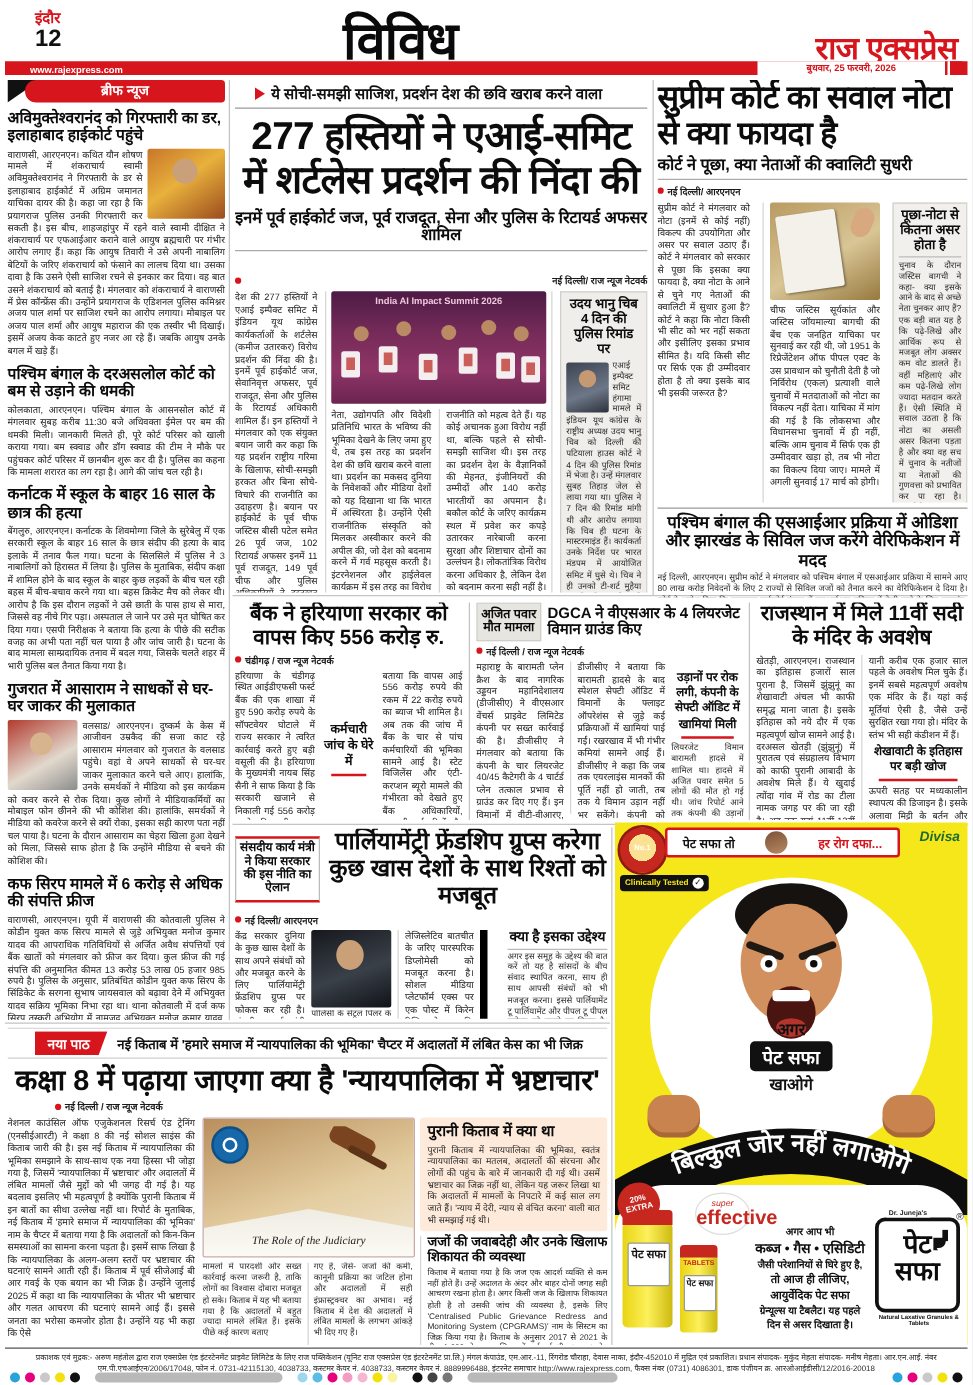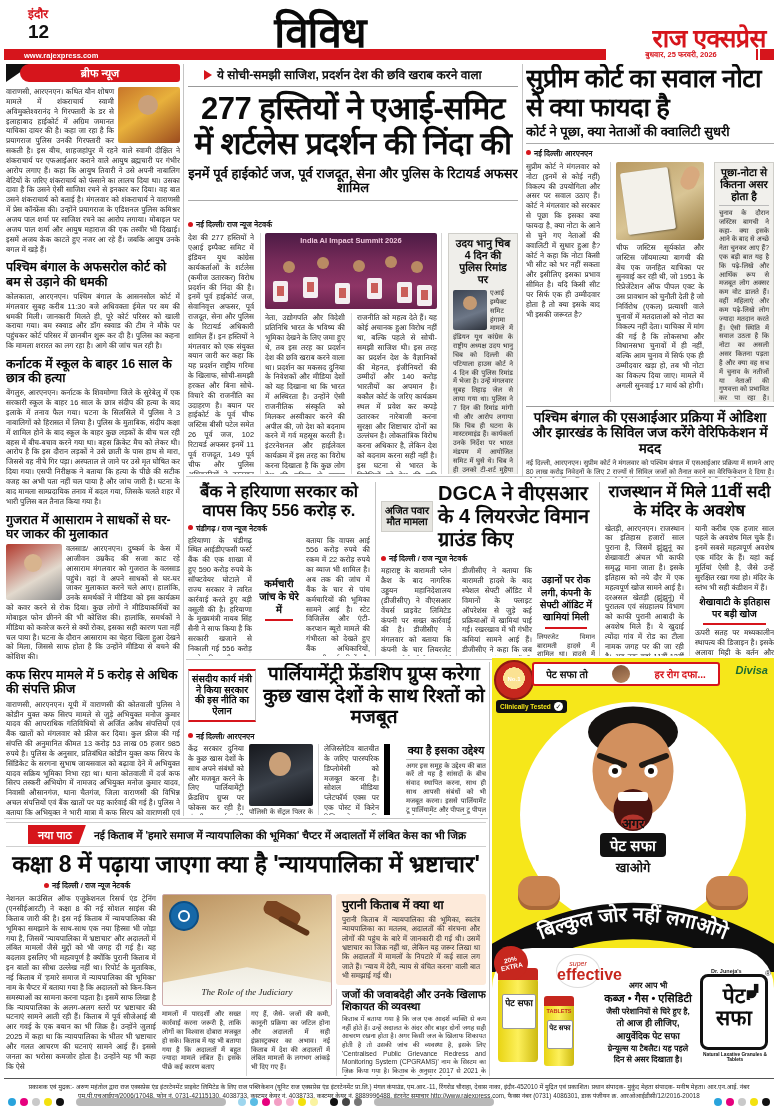--- a/index.html
+++ b/index.html
@@ -55,65 +55,66 @@
   <div class="abs rule" style="left:4px;top:818px;width:484px;height:1px;"></div>
   <div class="abs rule" style="left:4px;top:1078px;width:770px;height:1px;background:#555;"></div>
 
   <div class="abs" style="left:6px;top:64px;width:174px;height:752px;overflow:hidden;">
     <div style="position:relative;height:18px;margin-bottom:5px;">
       <span style="position:absolute;left:0;top:0;width:0;height:0;border-top:18px solid #111;border-right:26px solid transparent;"></span>
       <span style="position:absolute;left:14px;top:0;right:0;background:#d6151c;border-radius:9px 3px 3px 9px;color:#fff;font-weight:bold;font-size:11px;text-align:center;line-height:18px;">ब्रीफ न्यूज</span>
     </div>
 
     <div>
+      <div class="hl" style="font-size:12.5px;margin:2px 0 3px;">अविमुक्तेश्वरानंद को गिरफ्तारी का डर, इलाहाबाद हाईकोर्ट पहुंचे</div>
       <div class="ph" style="float:right;width:62px;height:56px;margin:0 0 2px 4px;background:linear-gradient(145deg,#c8762a,#e8b13c 45%,#9c4b1e);border-radius:2px;">
         <span style="position:absolute;left:20px;top:8px;width:20px;height:20px;border-radius:50%;background:#caa07a;"></span>
       </div>
       <div class="body-txt">वाराणसी, आरएनएन। कथित यौन शोषण मामले में शंकराचार्य स्वामी अविमुक्तेश्वरानंद ने गिरफ्तारी के डर से इलाहाबाद हाईकोर्ट में अग्रिम जमानत याचिका दायर की है। कहा जा रहा है कि प्रयागराज पुलिस उनकी गिरफ्तारी कर सकती है। इस बीच, शाहजहांपुर में रहने वाले स्वामी दीक्षित ने शंकराचार्य पर एफआईआर कराने वाले आयुष ब्रह्मचारी पर गंभीर आरोप लगाए हैं। कहा कि आयुष तिवारी ने उसे अपनी नाबालिग बेटियों के जरिए शंकराचार्य को फंसाने का लालच दिया था। उसका दावा है कि उसने ऐसी साजिश रचने से इनकार कर दिया। वह बात उसने शंकराचार्य को बताई है। मंगलवार को शंकराचार्य ने वाराणसी में प्रेस कॉन्फ्रेंस की। उन्होंने प्रयागराज के एडिशनल पुलिस कमिश्नर अजय पाल शर्मा पर साजिश रचने का आरोप लगाया। मोबाइल पर अजय पाल शर्मा और आयुष महाराज की एक तस्वीर भी दिखाई। इसमें अजय केक काटते हुए नजर आ रहे हैं। जबकि आयुष उनके बगल में खड़े हैं।</div>
     </div>
 
     <div>
-      <div class="hl" style="font-size:12.5px;margin:6px 0 3px;">पश्चिम बंगाल के अफसरोल कोर्ट को बम से उड़ाने की धमकी</div>
+      <div class="hl" style="font-size:12.5px;margin:6px 0 3px;">पश्चिम बंगाल के दरअसलोल कोर्ट को बम से उड़ाने की धमकी</div>
       <div class="body-txt">कोलकाता, आरएनएन। पश्चिम बंगाल के आसनसोल कोर्ट में मंगलवार सुबह करीब 11:30 बजे अधिवक्ता ईमेल पर बम की धमकी मिली। जानकारी मिलते ही, पूरे कोर्ट परिसर को खाली कराया गया। बम स्क्वाड और डॉग स्क्वाड की टीम ने मौके पर पहुंचकर कोर्ट परिसर में छानबीन शुरू कर दी है। पुलिस का कहना कि मामला शरारत का लग रहा है। आगे की जांच चल रही है।</div>
     </div>
 
     <div>
       <div class="hl" style="font-size:12.5px;margin:6px 0 3px;">कर्नाटक में स्कूल के बाहर 16 साल के छात्र की हत्या</div>
       <div class="body-txt">बेंगलुरु, आरएनएन। कर्नाटक के शिवमोग्गा जिले के सुरेबेलु में एक सरकारी स्कूल के बाहर 16 साल के छात्र संदीप की हत्या के बाद इलाके में तनाव फैल गया। घटना के सिलसिले में पुलिस ने 3 नाबालिगों को हिरासत में लिया है। पुलिस के मुताबिक, संदीप कक्षा में शामिल होने के बाद स्कूल के बाहर कुछ लड़कों के बीच चल रही बहस में बीच-बचाव करने गया था। बहस क्रिकेट मैच को लेकर थी। आरोप है कि इस दौरान लड़कों ने उसे छाती के पास हाथ से मारा, जिससे वह नीचे गिर पड़ा। अस्पताल ले जाने पर उसे मृत घोषित कर दिया गया। एसपी निरीक्षक ने बताया कि हत्या के पीछे की सटीक वजह का अभी पता नहीं चल पाया है और जांच जारी है। घटना के बाद मामला साम्प्रदायिक तनाव में बदल गया, जिसके चलते शहर में भारी पुलिस बल तैनात किया गया है।</div>
     </div>
 
     <div>
       <div class="hl" style="font-size:12.5px;margin:6px 0 3px;">गुजरात में आसाराम ने साधकों से घर-घर जाकर की मुलाकात</div>
       <div class="ph" style="float:left;width:56px;height:56px;margin:0 4px 2px 0;background:linear-gradient(150deg,#b23a2e,#e2d9cd 60%,#8c8c8c);border-radius:2px;">
         <span style="position:absolute;left:18px;top:10px;width:18px;height:18px;border-radius:50%;background:#d8b48e;"></span>
       </div>
       <div class="body-txt">वलसाड/ आरएनएन। दुष्कर्म के केस में आजीवन उम्रकैद की सजा काट रहे आसाराम मंगलवार को गुजरात के वलसाड पहुंचे। वहां वे अपने साधकों से घर-घर जाकर मुलाकात करने चले आए। हालांकि, उनके समर्थकों ने मीडिया को इस कार्यक्रम को कवर करने से रोक दिया। कुछ लोगों ने मीडियाकर्मियों का मोबाइल फोन छीनने की भी कोशिश की। हालांकि, समर्थकों ने मीडिया को कवरेज करने से क्यों रोका, इसका सही कारण पता नहीं चल पाया है। घटना के दौरान आसाराम का चेहरा खिला हुआ देखने को मिला, जिससे साफ होता है कि उन्होंने मीडिया से बचने की कोशिश की।</div>
     </div>
 
     <div>
-      <div class="hl" style="font-size:12.5px;margin:6px 0 3px;">कफ सिरप मामले में 5 करोड़ से अधिक की संपत्ति फ्रीज</div>
+      <div class="hl" style="font-size:12.5px;margin:6px 0 3px;">कफ सिरप मामले में 6 करोड़ से अधिक की संपत्ति फ्रीज</div>
       <div class="body-txt">वाराणसी, आरएनएन। यूपी में वाराणसी की कोतवाली पुलिस ने कोडीन युक्त कफ सिरप मामले से जुड़े अभियुक्त मनोज कुमार यादव की आपराधिक गतिविधियों से अर्जित अवैध संपत्तियों एवं बैंक खातों को मंगलवार को फ्रीज कर दिया। कुल फ्रीज की गई संपत्ति की अनुमानित कीमत 13 करोड़ 53 लाख 05 हजार 985 रुपये है। पुलिस के अनुसार, प्रतिबंधित कोडीन युक्त कफ सिरप के सिंडिकेट के सरगना सुभाष जायसवाल को बढ़ावा देने में अभियुक्त यादव सक्रिय भूमिका निभा रहा था। थाना कोतवाली में दर्ज कफ सिरप तस्करी अभियोग में नामजद अभियुक्त मनोज कुमार यादव, निवासी औसानगंज, थाना चैतगंज, जिला वाराणसी की विभिन्न अचल संपत्तियों एवं बैंक खातों पर यह कार्रवाई की गई है। पुलिस ने बताया कि अभियुक्त ने भारी मात्रा में कफ सिरप को वाराणसी एवं आसपास के क्षेत्रों में फर्जी एवं कूटरचित ई-वे बिल तैयार करके नशीले पदार्थ के रूप में विभिन्न फर्मों के माध्यम से आपराधिक साजिश के तहत बेचा। इससे प्राप्त अवैध लाभ से उसने अचल संपत्तियां खरीदी।</div>
     </div>
   </div>
 
   <div class="abs" style="left:188px;top:66px;width:330px;height:408px;overflow:hidden;">
     <div class="kicker" style="font-size:12px;border-bottom:1px solid #999;padding-bottom:3px;padding-left:16px;">
       <span class="arrow"></span>
       <span>ये सोची-समझी साजिश, प्रदर्शन देश की छवि खराब करने वाला</span>
     </div>
     <div class="hl" style="font-size:31px;text-align:center;margin-top:4px;letter-spacing:-0.5px;">277 हस्तियों ने एआई-समिट में शर्टलेस प्रदर्शन की निंदा की</div>
     <div class="hl" style="font-size:13px;text-align:center;margin:5px 0 4px;border-bottom:1px solid #aaa;padding-bottom:4px;">इनमें पूर्व हाईकोर्ट जज, पूर्व राजदूत, सेना और पुलिस के रिटायर्ड अफसर शामिल</div>
-    <div class="byline" style="margin:18px 0 4px;">
+    <div class="byline" style="margin:18px 0 4px;justify-content:space-between;">
       <span class="red-dot"></span>
       <span>नई दिल्ली/ राज न्यूज नेटवर्क</span>
     </div>
     <div class="cols" style="gap:6px;height:318px;">
       <div class="body-txt" style="width:66px;flex:0 0 auto;overflow:hidden;">देश की 277 हस्तियों ने एआई इम्पैक्ट समिट में इंडियन यूथ कांग्रेस कार्यकर्ताओं के शर्टलेस (कमीज उतारकर) विरोध प्रदर्शन की निंदा की है। इनमें पूर्व हाईकोर्ट जज, सेवानिवृत्त अफसर, पूर्व राजदूत, सेना और पुलिस के रिटायर्ड अधिकारी शामिल हैं। इन हस्तियों ने मंगलवार को एक संयुक्त बयान जारी कर कहा कि यह प्रदर्शन राष्ट्रीय गरिमा के खिलाफ, सोची-समझी हरकत और बिना सोचे-विचारे की राजनीति का उदाहरण है। बयान पर हाईकोर्ट के पूर्व चीफ जस्टिस बीसी पटेल समेत 26 पूर्व जज, 102 रिटायर्ड अफसर इनमें 11 पूर्व राजदूत, 149 पूर्व चीफ और पुलिस अधिकारियों ने दस्तखत किए हैं। दरअसल, 20 फरवरी को इंडियन यूथ कांग्रेस के 11 सदस्यों ने भारत मंडपम में घुसकर एआई समिट के दौरान शर्टलेस होकर पीएम मोदी की फोटो वाली टी-शर्ट लहराई थी। इस दौरान पीएम मोदी इन कॉम्प्लिमेंट्स के मंच पर थे। तब दुनिया के बड़े टेक्नोलॉजी</div>
       <div style="width:172px;flex:0 0 auto;border-left:1px solid #d5d5d5;border-right:1px solid #d5d5d5;padding:0 4px;">
-        <div class="ph" style="width:100%;height:76px;background:linear-gradient(180deg,#4c1b45,#742a58 35%,#8e3566 70%,#6b2450);border-radius:2px;">
+        <div class="ph" style="width:100%;height:90px;background:linear-gradient(180deg,#4c1b45,#742a58 35%,#8e3566 70%,#6b2450);border-radius:2px;">
           <span style="position:absolute;left:0;top:3px;width:100%;text-align:center;color:#f0c6dd;font-size:7.5px;font-weight:bold;">India AI Impact Summit 2026</span>
           <span class="head-circle" style="left:18px;top:28px;"></span>
           <span class="head-circle" style="left:52px;top:24px;"></span>
           <span class="head-circle" style="left:88px;top:27px;"></span>
           <span class="head-circle" style="left:120px;top:23px;"></span>
           <span class="head-circle" style="left:146px;top:28px;"></span>
           <span class="shirt" style="left:8px;top:48px;"></span>
           <span class="shirt" style="left:38px;top:44px;"></span>
           <span class="shirt" style="left:70px;top:50px;"></span>
           <span class="shirt" style="left:102px;top:45px;"></span>
@@ -177,21 +178,21 @@
           <div class="bar"></div>
         </div>
       </div>
       <div class="body-txt" style="flex:1.2;">बताया कि वापस आई 556 करोड़ रुपये की रकम में 22 करोड़ रुपये का ब्याज भी शामिल है। अब तक की जांच में बैंक के चार से पांच कर्मचारियों की भूमिका सामने आई है। स्टेट विजिलेंस और एंटी-करप्शन ब्यूरो मामले की गंभीरता को देखते हुए बैंक अधिकारियों, सरकारी कर्मचारियों और अन्य अज्ञात लोगों के खिलाफ भ्रष्टाचार निवारण अधिनियम और भारतीय न्याय संहिता के तहत एफआईआर दर्ज कर ली है।</div>
     </div>
   </div>
 
   <div class="abs" style="left:381px;top:482px;width:214px;height:174px;overflow:hidden;">
     <div class="cols" style="gap:5px;align-items:center;">
       <div class="graybox hl" style="width:46px;flex:0 0 auto;font-size:10px;text-align:center;padding:3px 2px;background:#e6e5e0;">अजित पवार मौत मामला</div>
-      <div class="hl" style="font-size:20px;flex:1;">DGCA ने वीएसआर के 4 लियरजेट विमान ग्राउंड किए</div>
+      <div class="hl" style="font-size:12px;flex:1;">DGCA ने वीएसआर के 4 लियरजेट विमान ग्राउंड किए</div>
     </div>
     <div class="byline" style="margin:3px 0;">
       <span class="red-dot"></span>
       <span>नई दिल्ली / राज न्यूज नेटवर्क</span>
     </div>
     <div class="cols" style="gap:5px;height:122px;">
       <div class="body-txt" style="flex:1;">महाराष्ट्र के बारामती प्लेन क्रैश के बाद नागरिक उड्डयन महानिदेशालय (डीजीसीए) ने वीएसआर वेंचर्स प्राइवेट लिमिटेड कंपनी पर सख्त कार्रवाई की है। डीजीसीए ने मंगलवार को बताया कि कंपनी के चार लियरजेट 40/45 कैटेगरी के 4 चार्टर्ड प्लेन तत्काल प्रभाव से ग्राउंड कर दिए गए हैं। इन विमानों में वीटी-वीआरए, वीटी-वीआरएस, वीटी-वीआरबी और वीटी-टीआरआई शामिल हैं।</div>
       <div class="body-txt" style="flex:1;border-left:1px solid #d5d5d5;padding-left:5px;">डीजीसीए ने बताया कि बारामती हादसे के बाद स्पेशल सेफ्टी ऑडिट में विमानों के फ्लाइट ऑपरेशंस से जुड़े कई प्रक्रियाओं में खामियां पाई गईं। रखरखाव में भी गंभीर कमियां सामने आई हैं। डीजीसीए ने कहा कि जब तक एयरलाइंस मानकों की पूर्ति नहीं हो जाती, तब तक ये विमान उड़ान नहीं भर सकेंगे। कंपनी को डिफिशिएंसी रिपोर्टिंग फॉर्म जारी कर खामियों पर डिटेल रिपोर्ट देने को कहा है। जवाबों की समीक्षा के बाद आगे की कार्रवाई की जाएगी। 28 जनवरी को वीएसआर वेंचर्स का चैरिटी चेकअप हो गया था।</div>
       <div style="width:58px;flex:0 0 auto;">
         <div class="inset" style="font-size:9.5px;margin-top:8px;">

